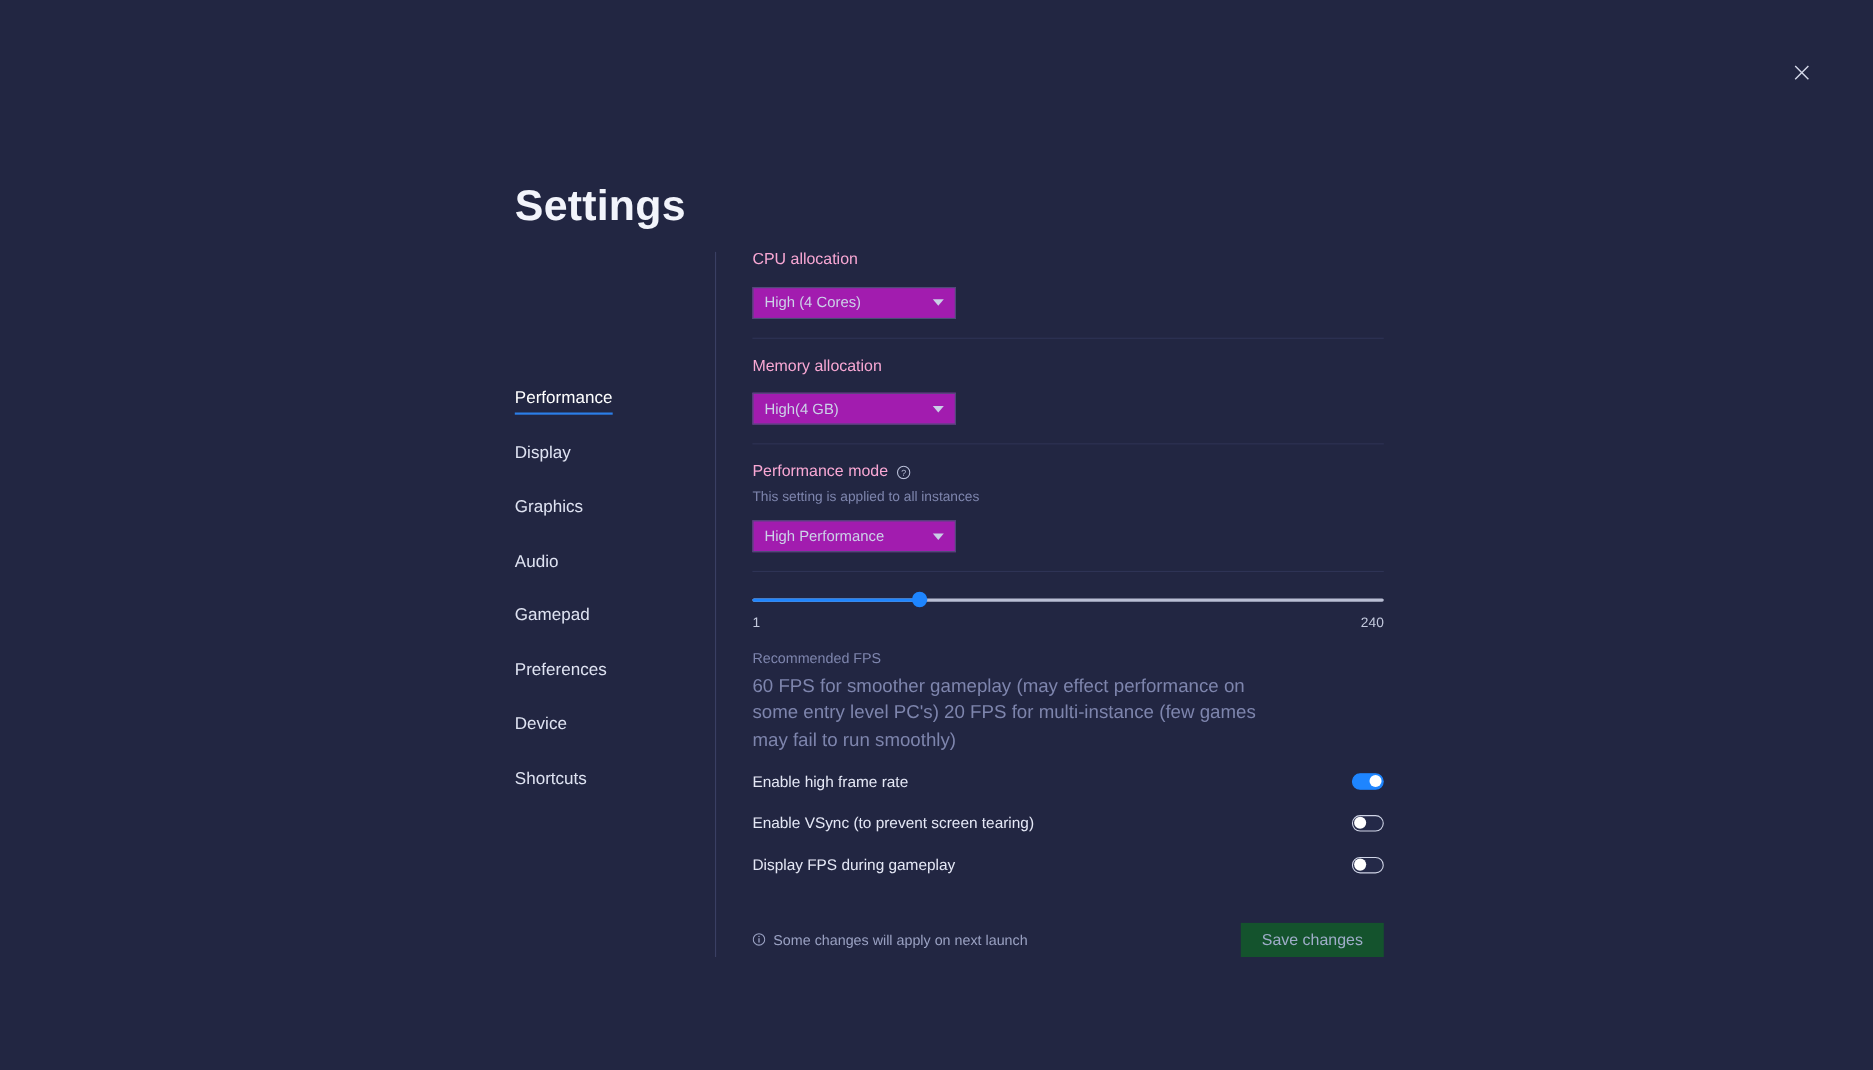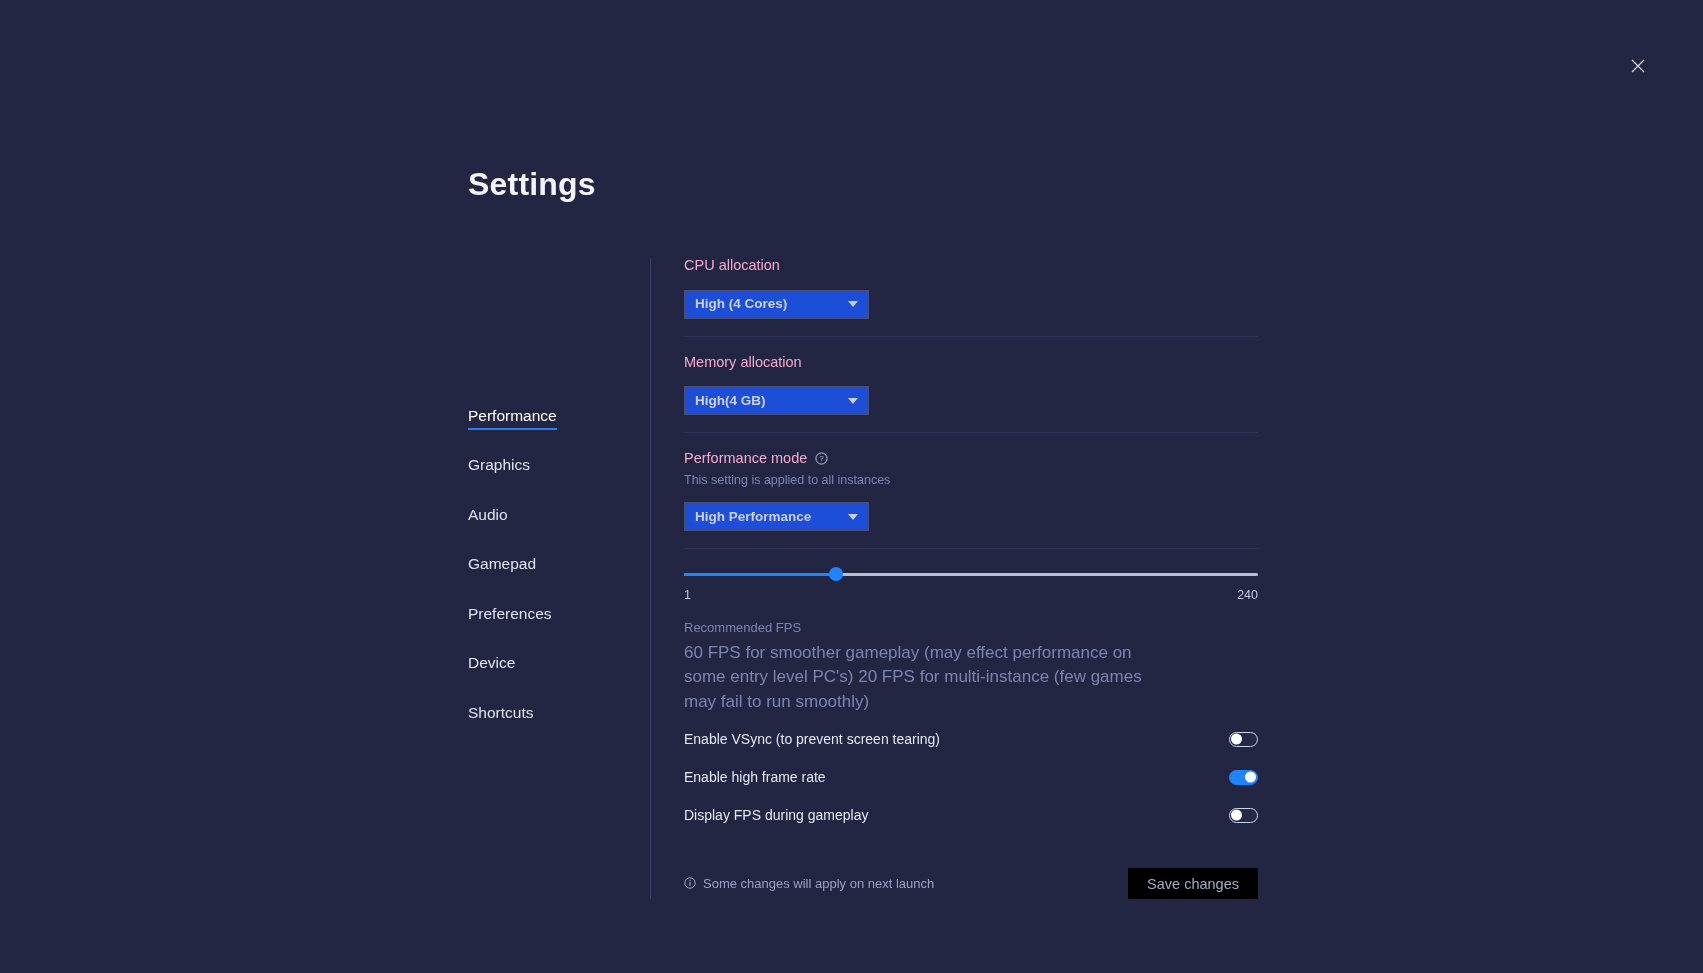--- a/index.html
+++ b/index.html
@@ -35,25 +35,25 @@
 
   
   .panel {
     position: absolute;
     left: 468px;
     top: 168px;
     width: 790px;
   }
 
   .page-title {
-    font-size: 32px;
+    font-size: 39px;
     font-weight: bold;
     letter-spacing: 0.2px;
     color: #f2f4fb;
-    margin-bottom: 58px;
+    margin-bottom: 22px;
     line-height: 1;
   }
 
   .body-row {
     display: flex;
     align-items: center;
   }
 
   
   .sidebar {
@@ -121,27 +121,26 @@
     line-height: 1;
     margin-top: -9px;
     margin-bottom: 16px;
   }
 
   
   .select {
     position: relative;
     width: 185px;
     height: 29px;
-    background: #1d4ed8;
+    background: #a21caf;
     border: 1px solid #494f75;
     display: flex;
     align-items: center;
     padding: 0 10px;
     cursor: pointer;
-    font-weight: bold;
   }
   .select-value {
     font-size: 13.5px;
     color: #ccd2e8;
     line-height: 1;
     flex: 1;
   }
   .caret {
     width: 0;
     height: 0;
@@ -261,21 +260,21 @@
   }
   .footer-note {
     display: flex;
     align-items: center;
     gap: 7px;
     font-size: 13px;
     color: #9aa1c2;
     line-height: 1;
   }
   .save-btn {
-    background: #000000;
+    background: #14532d;
     color: #9fadc9;
     font-family: "Liberation Sans", sans-serif;
     font-size: 14.5px;
     border: none;
     padding: 0 19px;
     height: 31px;
     cursor: pointer;
     line-height: 1;
   }
 </style>
@@ -291,20 +290,21 @@
 </button>
 
 <div class="panel">
 
   <div class="page-title">Settings</div>
 
   <div class="body-row">
 
     <nav class="sidebar">
       <div class="nav-wrap"><span class="nav-item active">Performance</span></div>
+      <div class="nav-wrap"><span class="nav-item">Display</span></div>
       <div class="nav-wrap"><span class="nav-item">Graphics</span></div>
       <div class="nav-wrap"><span class="nav-item">Audio</span></div>
       <div class="nav-wrap"><span class="nav-item">Gamepad</span></div>
       <div class="nav-wrap"><span class="nav-item">Preferences</span></div>
       <div class="nav-wrap"><span class="nav-item">Device</span></div>
       <div class="nav-wrap"><span class="nav-item">Shortcuts</span></div>
     </nav>
 
     <div class="v-divider"></div>
 
@@ -355,28 +355,28 @@
           <span>1</span>
           <span>240</span>
         </div>
 
         <div class="rec-title">Recommended FPS</div>
         <div class="rec-desc">60 FPS for smoother gameplay (may effect performance on some entry level PC's) 20 FPS for multi-instance (few games may fail to run smoothly)</div>
       </div>
 
       <div>
         <div class="toggle-row">
+          <span class="toggle-label">Enable high frame rate</span>
+          <span class="toggle on">
+              <span class="knob"></span>
+            </span>
+        </div>
+        <div class="toggle-row">
           <span class="toggle-label">Enable VSync (to prevent screen tearing)</span>
           <span class="toggle off">
-              <span class="knob"></span>
-            </span>
-        </div>
-        <div class="toggle-row">
-          <span class="toggle-label">Enable high frame rate</span>
-          <span class="toggle on">
               <span class="knob"></span>
             </span>
         </div>
         <div class="toggle-row">
           <span class="toggle-label">Display FPS during gameplay</span>
           <span class="toggle off">
               <span class="knob"></span>
             </span>
         </div>
       </div>

